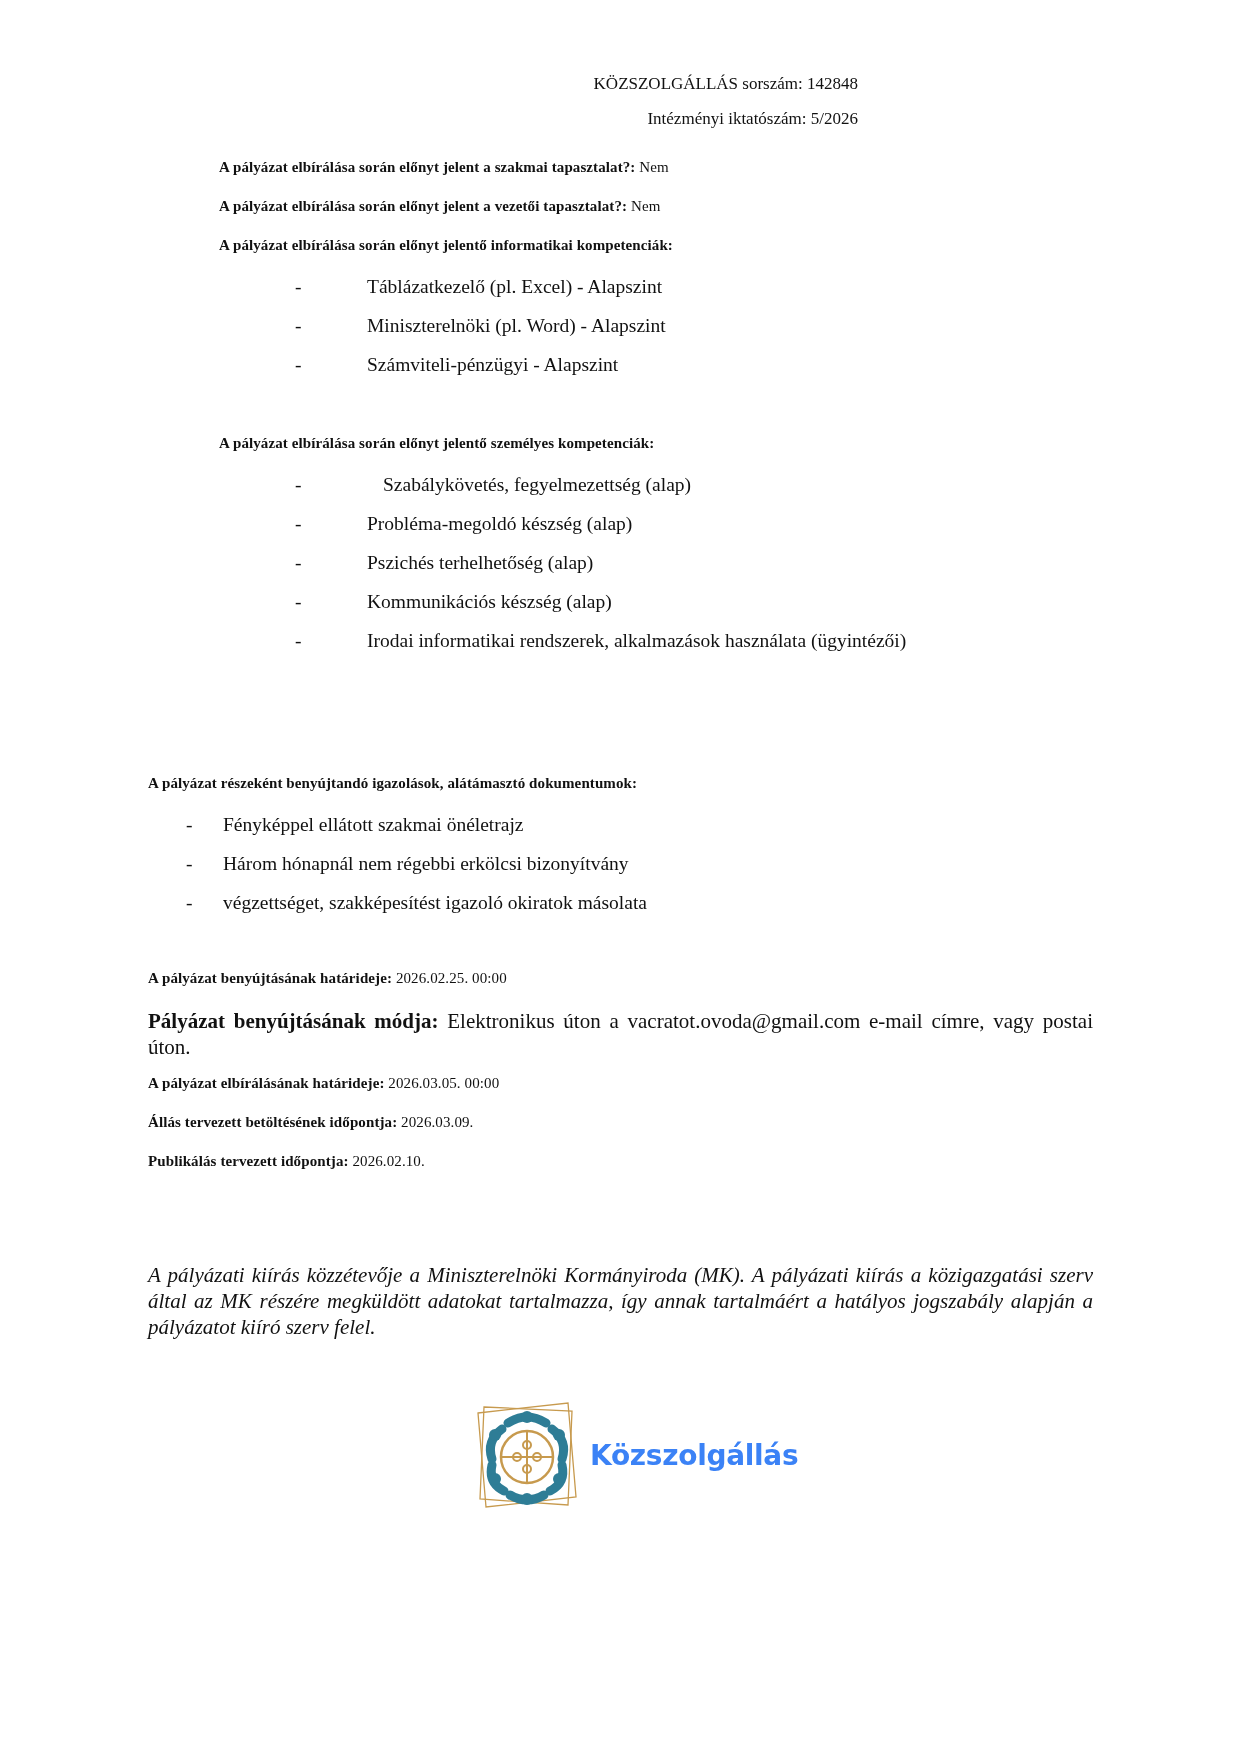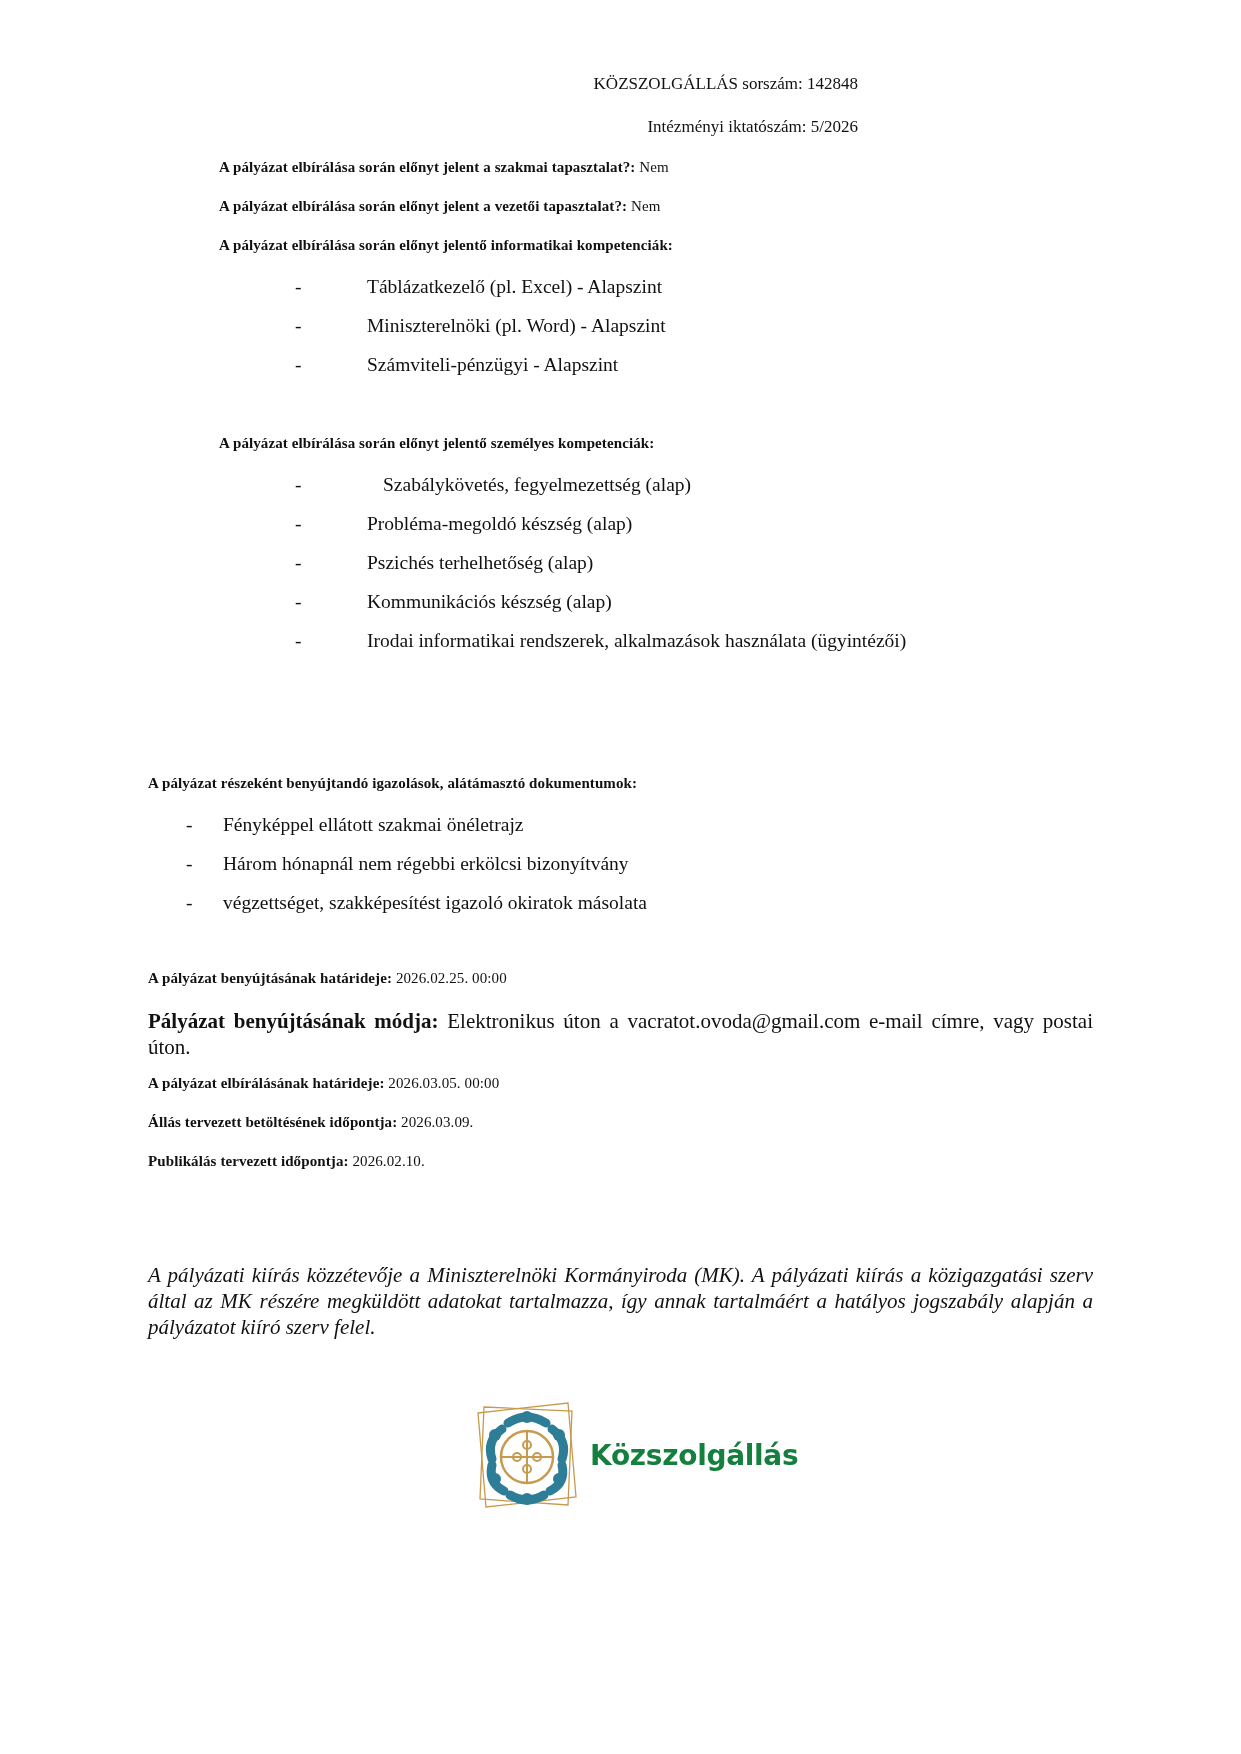--- a/index.html
+++ b/index.html
@@ -7,37 +7,37 @@
       width: 1241px; height: 1754px; position: relative; overflow: hidden;
       font-family: "DejaVu Serif", "Liberation Serif", serif;
       color: #111111;
     }
     .page { position: absolute; left: 0; top: 0; width: 999px; height: 1754px; }
     .hdr {
       position: absolute; right: 141px; font-size: 17px; text-align: right;
       font-family: "Liberation Serif", serif; white-space: nowrap;
     }
     .hdr1 { top: 74px; }
-    .hdr2 { top: 117px; }
+    .hdr2 { top: 109px; }
     .line {
       position: absolute; font-size: 15px; white-space: nowrap;
       font-family: "Liberation Serif", serif; letter-spacing: 0.1px;
     }
     .b { font-weight: bold; }
     .dash { position: absolute; font-size: 19.5px; font-family: "Liberation Serif", serif; }
     .item { position: absolute; font-size: 19.5px; white-space: nowrap; font-family: "Liberation Serif", serif; }
     .para {
       position: absolute; left: 148px; width: 945px; font-size: 21px;
       font-family: "Liberation Serif", serif; line-height: 26px; text-align: justify;
     }
     .italic { font-style: italic; }
     .logo { position: absolute; left: 472px; top: 1397px; width: 300px; height: 120px; }
     .logo-text {
       position: absolute; left: 118px; top: 42px; font-size: 28px; font-weight: bold;
-      color: #15803d; font-family: "DejaVu Sans", sans-serif; letter-spacing: -0.3px;
+      color: #3b82f6; font-family: "DejaVu Sans", sans-serif; letter-spacing: -0.3px;
       white-space: nowrap;
     }
   </style>
 </head>
 <body>
 
 <div class="page">
 
   <div class="hdr hdr1">KÖZSZOLGÁLLÁS sorszám: 142848</div>
   <div class="hdr hdr2">Intézményi iktatószám: 5/2026</div>

